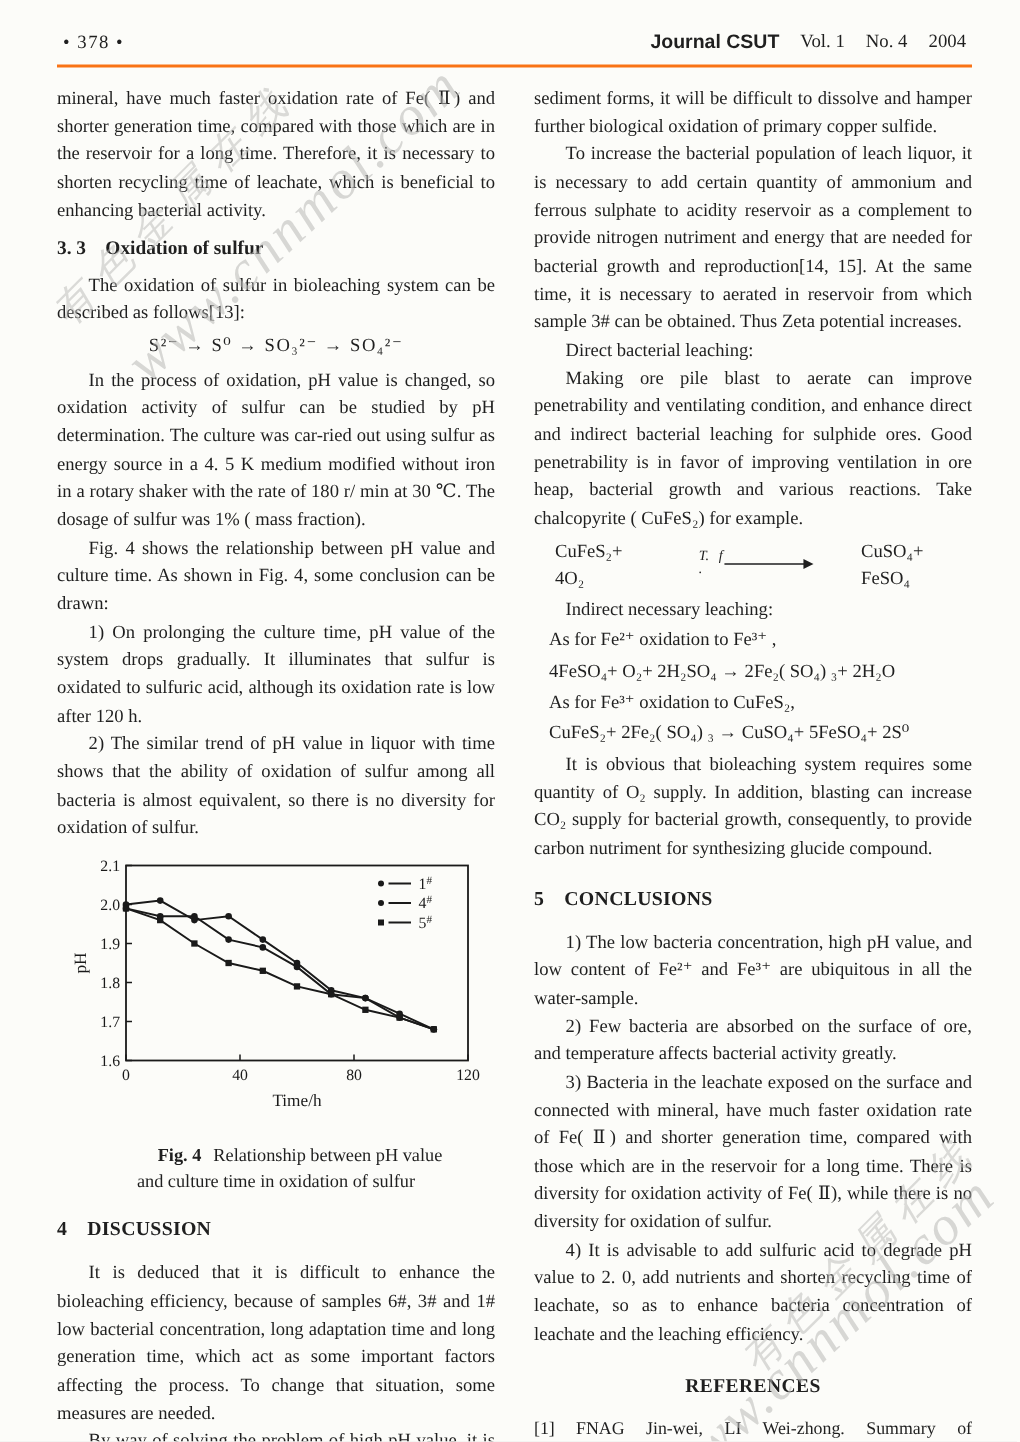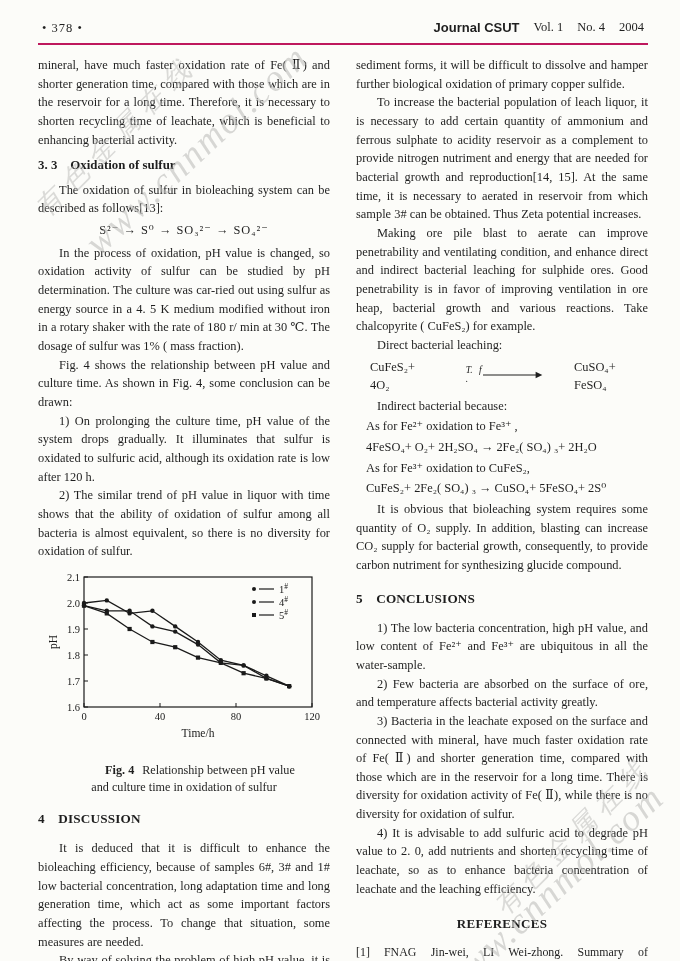--- a/index.html
+++ b/index.html
@@ -5,21 +5,21 @@
   html,body{margin:0;padding:0;}
   body{width:680px;height:961px;background:#e8e8e6;}
   .page{
     position:relative;width:680px;height:961px;background:#fcfcf9;
     font-family:"Liberation Serif","DejaVu Serif",serif;
     color:#1f1f1f;overflow:hidden;box-sizing:border-box;
     padding:20px 32px 0 38px;
   }
   
   .hdr{display:flex;justify-content:space-between;align-items:baseline;
-       border-bottom:2px solid #be185d;padding:0 4px 7px 4px;}
+       border-bottom:2px solid #f97316;padding:0 4px 7px 4px;}
   .hdr .pageno{font-size:12.5px;letter-spacing:1px;}
   .hdr .jr{font-size:12.5px;display:flex;gap:14px;align-items:flex-end;}
   .hdr .jname{font-family:"Liberation Sans","DejaVu Sans",sans-serif;font-weight:bold;font-size:13px;}
   
   .cols{display:grid;grid-template-columns:1fr 1fr;column-gap:26px;margin-top:11px;}
   .col{font-size:12.4px;line-height:1.505;text-align:justify;}
   p{margin:0;}
   .ind{text-indent:1.7em;}
   h3{font-size:12.9px;margin:7px 0 5px 0;}
   h2{font-size:13.2px;margin:14px 0 10px 0;letter-spacing:.2px;}
@@ -157,36 +157,36 @@
         </div>
 
         <h2>4　DISCUSSION</h2>
         <p class="ind">It is deduced that it is difficult to enhance the bioleaching efficiency, because of samples 6#, 3# and 1# low bacterial concentration, long adaptation time and long generation time, which act as some important factors affecting the process. To change that situation, some measures are needed.</p>
         <p class="ind">By way of solving the problem of high pH value, it is necessary to add sulfuric acid to modulate the pH value up to 1. 8~2. 0. If pH value is at a high level, Fe³⁺ ion will be precipitated to ferrovanadium compactly covering the surface of ore. Once this</p>
       </div>
 
       <div class="col">
         <p>sediment forms, it will be difficult to dissolve and hamper further biological oxidation of primary copper sulfide.</p>
         <p class="ind">To increase the bacterial population of leach liquor, it is necessary to add certain quantity of ammonium and ferrous sulphate to acidity reservoir as a complement to provide nitrogen nutriment and energy that are needed for bacterial growth and reproduction[14, 15]. At the same time, it is necessary to aerated in reservoir from which sample 3# can be obtained. Thus Zeta potential increases.</p>
+        <p class="ind">Direct bacterial leaching:</p>
         <p class="ind">Making ore pile blast to aerate can improve penetrability and ventilating condition, and enhance direct and indirect bacterial leaching for sulphide ores. Good penetrability is in favor of improving ventilation in ore heap, bacterial growth and various reactions. Take chalcopyrite ( CuFeS₂) for example.</p>
-        <p class="ind">Direct bacterial leaching:</p>
 
         <div class="eqrow">
           <span>CuFeS₂+ 4O₂</span>
           <span class="rxn">
             <span class="over">T. f .</span>
             <svg width="64" height="9" viewBox="0 0 64 9">
               <line x1="1" y1="5" x2="57" y2="5" stroke="#1f1f1f" stroke-width="1.1"></line>
               <polygon points="56,1.5 63,5 56,8.5" fill="#1f1f1f"></polygon>
             </svg>
           </span>
           <span>CuSO₄+ FeSO₄</span>
         </div>
 
-        <p class="ind">Indirect bacterial because:</p>
+        <p class="ind">Indirect necessary leaching:</p>
         <p class="eq">As for Fe²⁺ oxidation to Fe³⁺ ,</p>
         <p class="eq">4FeSO₄+ O₂+ 2H₂SO₄ → 2Fe₂( SO₄) ₃+ 2H₂O</p>
         <p class="eq">As for Fe³⁺ oxidation to CuFeS₂,</p>
         <p class="eq">CuFeS₂+ 2Fe₂( SO₄) ₃ → CuSO₄+ 5FeSO₄+ 2S⁰</p>
         <p class="ind">It is obvious that bioleaching system requires some quantity of O₂ supply. In addition, blasting can increase CO₂ supply for bacterial growth, consequently, to provide carbon nutriment for synthesizing glucide compound.</p>
 
         <h2>5　CONCLUSIONS</h2>
         <p class="ind">1) The low bacteria concentration, high pH value, and low content of Fe²⁺ and Fe³⁺ are ubiquitous in all the water-sample.</p>
         <p class="ind">2) Few bacteria are absorbed on the surface of ore, and temperature affects bacterial activity greatly.</p>
         <p class="ind">3) Bacteria in the leachate exposed on the surface and connected with mineral, have much faster oxidation rate of Fe( Ⅱ) and shorter generation time, compared with those which are in the reservoir for a long time. There is diversity for oxidation activity of Fe( Ⅱ), while there is no diversity for oxidation of sulfur.</p>

